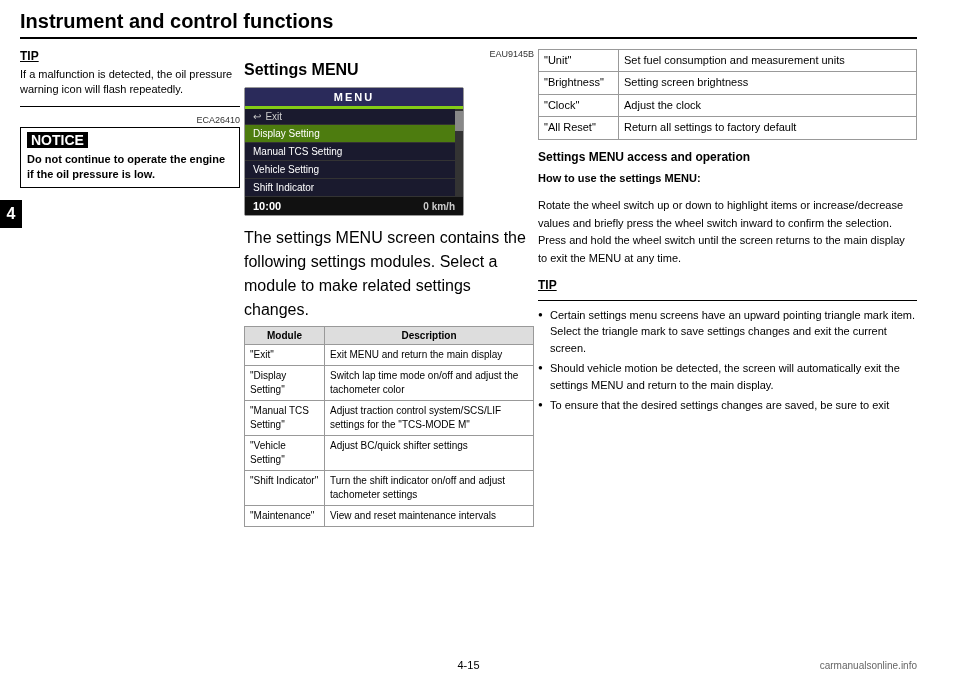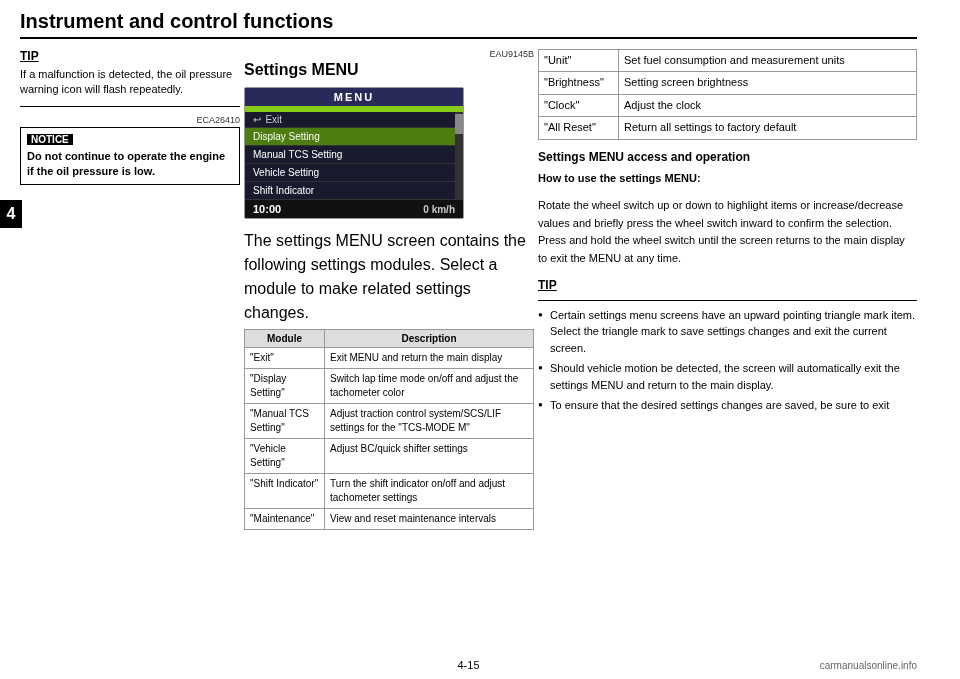--- a/index.html
+++ b/index.html
@@ -66,21 +66,21 @@
     }
 
     .notice-box {
       border: 1px solid #000;
       padding: 4px 6px;
       margin-bottom: 6px;
     }
 
     .notice-title {
       font-weight: bold;
-      font-size: 10px;
+      font-size: 14px;
       background: #000;
       color: #fff;
       display: inline-block;
       padding: 0 4px;
       margin-bottom: 4px;
     }
 
     .notice-text {
       font-size: 11px;
       font-weight: bold;
@@ -141,21 +141,21 @@
     }
 
     .menu-header {
       background: #2a2a5a;
       color: #fff;
       text-align: center;
       font-size: 11px;
       font-weight: bold;
       padding: 3px 0;
       letter-spacing: 2px;
-      border-bottom: 6px solid #84cc16;
+      border-bottom: 3px solid #84cc16;
     }
 
     .menu-exit-row {
       display: flex;
       align-items: center;
       padding: 2px 8px;
       color: #ccc;
       font-size: 10px;
       border-bottom: 1px solid #333;
     }

